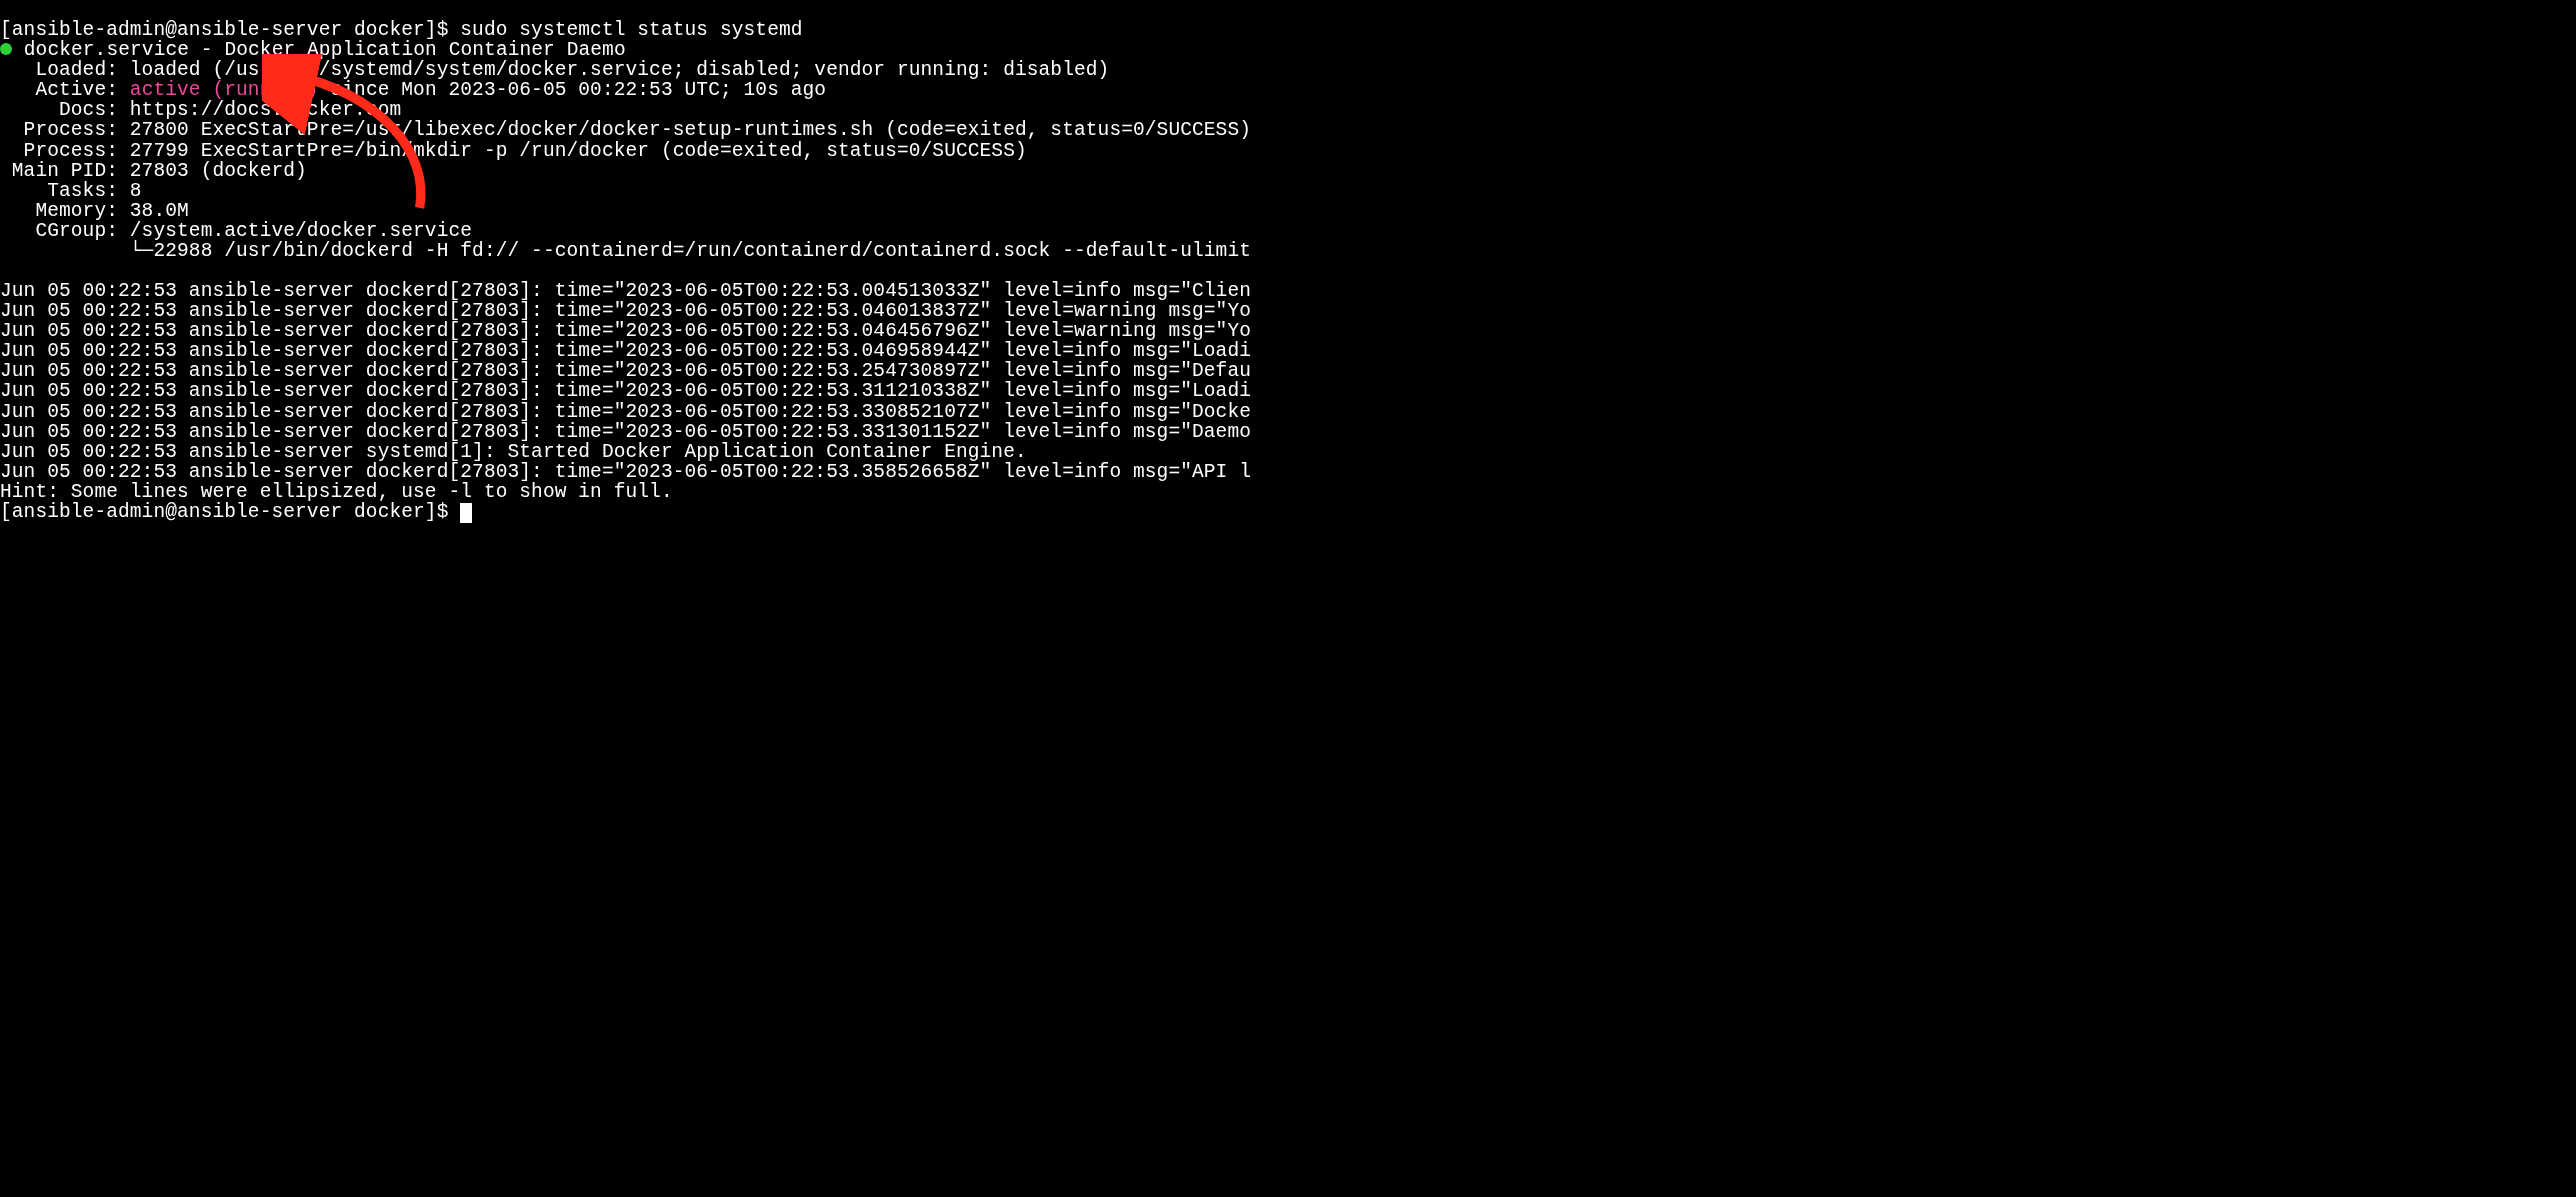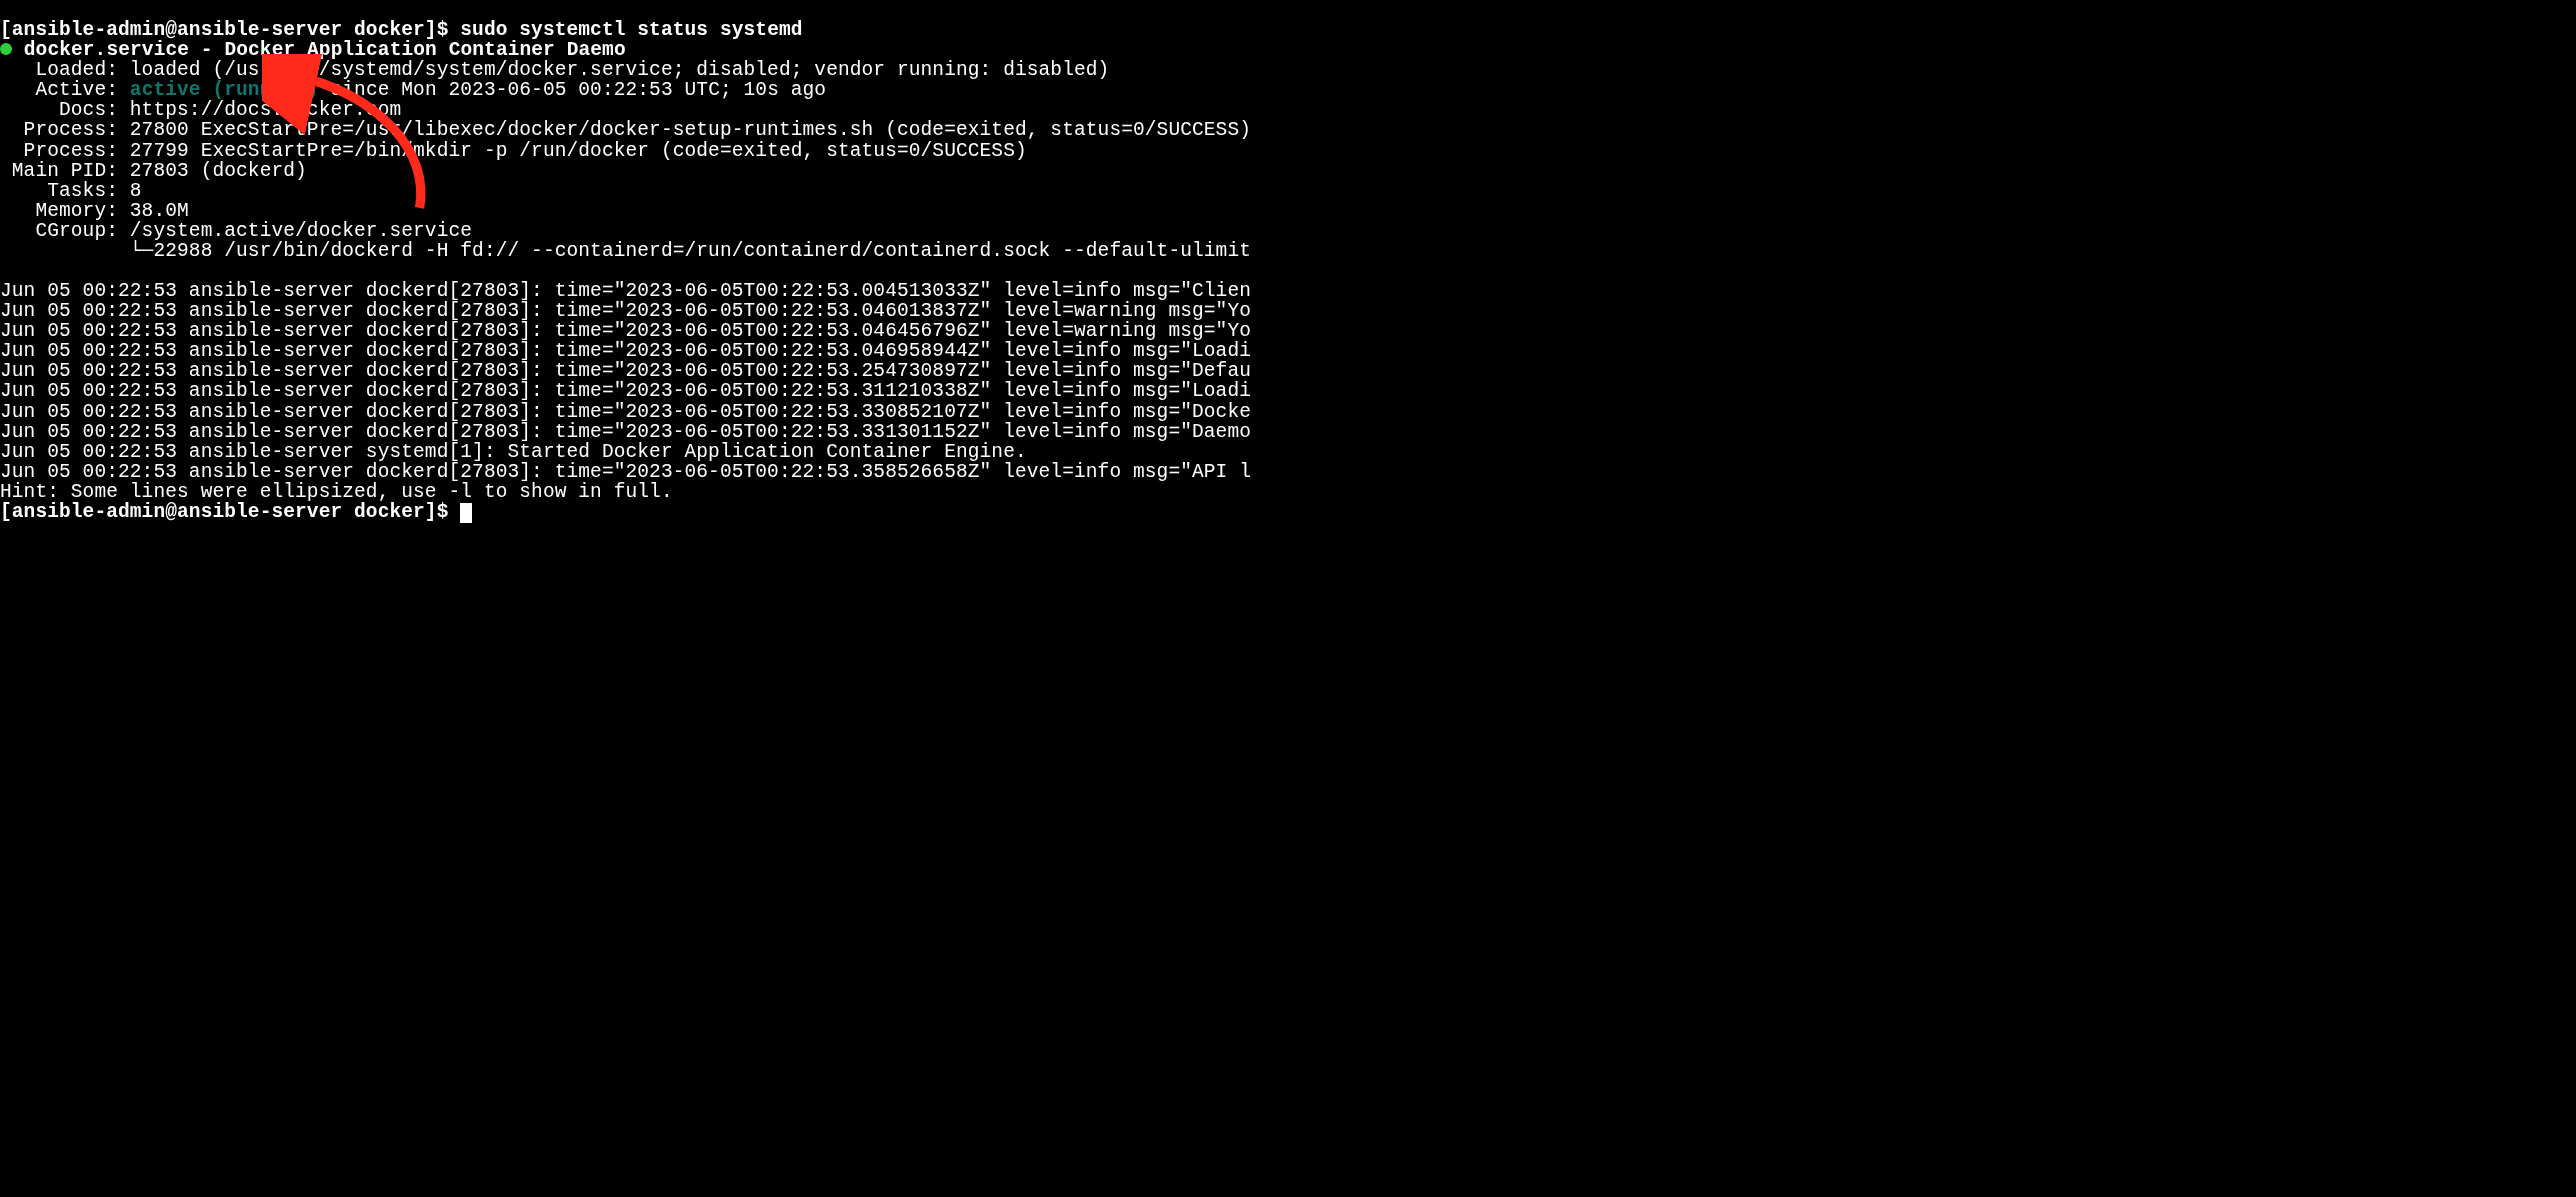--- a/index.html
+++ b/index.html
@@ -12,22 +12,22 @@
     line-height: 1.03;
     letter-spacing: 0.1px;
     width: 2576px;
     height: 1197px;
     overflow: hidden;
   }
   .terminal {
     white-space: pre;
     padding: 0;
   }
-  .bold { font-weight: bold; }
-  .green { color: #0f766e; }
+  .bold { font-weight: normal; }
+  .green { color: #ec4899; }
   .dot {
     display: inline-block;
     width: 12px;
     height: 12px;
     border-radius: 50%;
     background: #2fcf3a;
     vertical-align: middle;
     margin-bottom: 2.7px;
   }
   .cursor {

